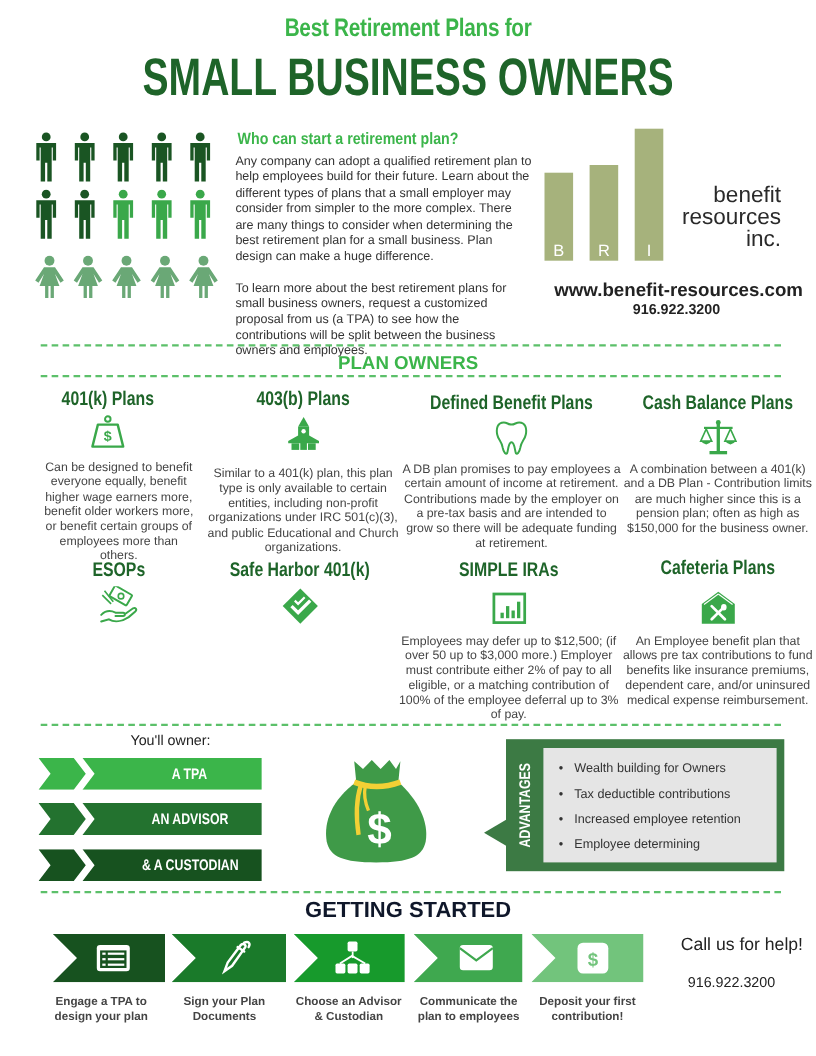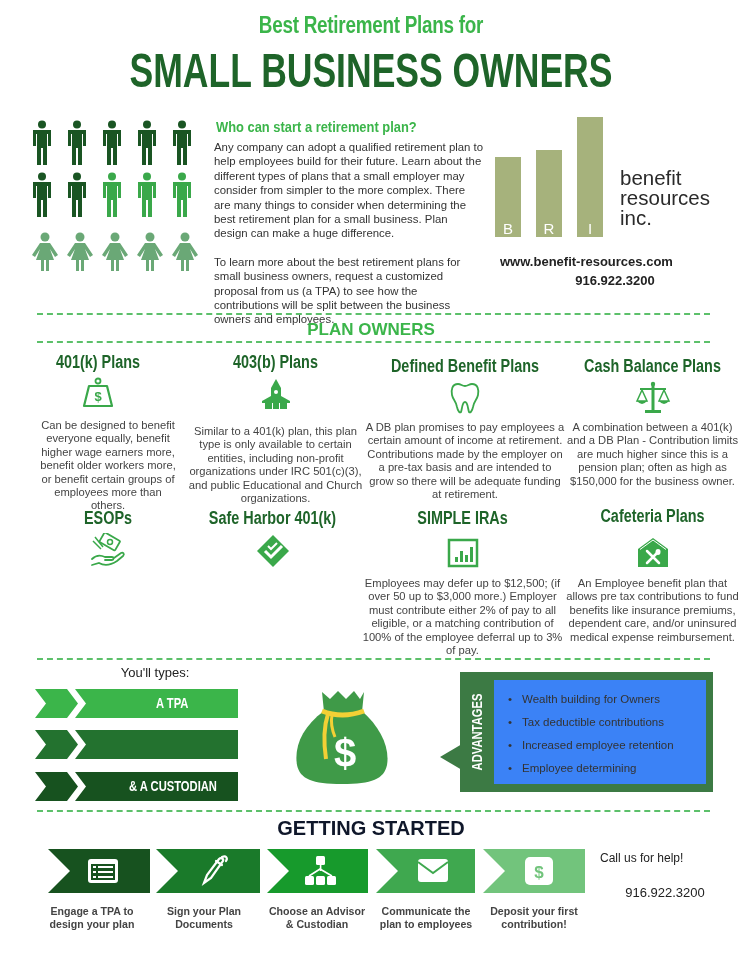--- a/index.html
+++ b/index.html
@@ -8,43 +8,43 @@
   .title-sub { left: 0; width: 742px; top: 12px; text-align: center; color: #3bb54a; font-size: 23px; font-weight: bold; transform: scaleX(0.82); letter-spacing: -0.3px; }
   .title-main { left: 0; width: 742px; top: 43px; text-align: center; color: #1e6429; font-size: 48px; font-weight: bold; transform: scaleX(0.74); letter-spacing: 0px; }
   .people { left: 30px; top: 120px; width: 170px; }
   .person { position: absolute; }
   .intro-title { left: 216px; top: 118px; color: #3bb54a; font-weight: bold; font-size: 15px; transform: scaleX(0.86); transform-origin: left; }
   .intro-text { left: 214px; top: 140px; width: 270px; font-size: 11.4px; line-height: 14.4px; color: #333; }
   .intro-text p + p { margin-top: 14px; }
   .logo-bars { left: 495px; top: 117px; }
   .bar { position: absolute; background: #a6b27c; color: #fff; font-size: 15px; text-align: center; }
   .bar span { position: absolute; bottom: 0; left: 0; width: 100%; font-family: "Liberation Sans", sans-serif; }
-  .logo-text { left: 620px; top: 168px; font-size: 20.5px; line-height: 20px; color: #2a2a2a; }
-  .web { left: 500px; top: 254px; width: 230px; text-align: left; font-weight: bold; font-size: 13px; color: #222; }
+  .logo-text { left: 620px; top: 168px; font-size: 20.5px; line-height: 20px; color: #2a2a2a; text-align: right; }
+  .web { left: 500px; top: 254px; width: 230px; text-align: right; font-weight: bold; font-size: 17px; color: #222; }
   .phone1 { left: 500px; top: 273px; width: 230px; text-align: center; font-weight: bold; font-size: 13px; color: #222; }
   .dash { position: absolute; height: 0; border-top: 2px dashed #5cc06a; }
   .section-title { left: 0; width: 742px; text-align: center; font-weight: bold; }
   .plan { position: absolute; text-align: center; }
   .plan-name { color: #1e6429; font-weight: bold; font-size: 18px; transform: scaleX(0.8); white-space: nowrap; }
   .plan-icon { margin: 4px auto 0 auto; display: block; }
   .plan-desc { font-size: 11.2px; line-height: 13.4px; color: #444; margin-top: 6px; }
   .need-title { left: 95px; top: 665px; width: 120px; text-align: center; font-size: 13px; color: #222; }
   .chev-row { position: absolute; left: 35px; width: 203px; height: 29px; }
   .chev-label { position: absolute; left: 72px; right: 0; top: 0; height: 29px; line-height: 29px; text-align: center; color: #fff; font-weight: bold; font-size: 14px; }
   .chev-label span { display: inline-block; transform: scaleX(0.8); }
   .adv-box { left: 460px; top: 672px; width: 253px; height: 120px; background: #3c7a44; }
-  .adv-inner { position: absolute; left: 34px; top: 8px; right: 7px; bottom: 8px; background: #3b82f6; }
+  .adv-inner { position: absolute; left: 34px; top: 8px; right: 7px; bottom: 8px; background: #e5e5e5; }
   .adv-label { position: absolute; left: 3px; top: 0; width: 28px; height: 120px; color: #fff; font-weight: bold; font-size: 14px; display: flex; align-items: center; justify-content: center; }
   .adv-label span { transform: rotate(-90deg) scaleX(0.8); white-space: nowrap; display: inline-block; }
   .adv-list { list-style: none; position: absolute; left: 14px; top: 10px; }
   .adv-list li { font-size: 11.5px; color: #333; height: 23px; line-height: 18px; }
   .adv-list li::before { content: "\2022"; margin-right: 10px; color: #333; }
   .step { position: absolute; top: 849px; height: 44px; }
   .step-label { position: absolute; top: 905px; width: 110px; text-align: center; font-weight: bold; font-size: 10.6px; line-height: 13.4px; color: #444; }
-  .help { left: 600px; top: 851px; width: 130px; text-align: left; font-size: 12px; color: #222; }
+  .help { left: 600px; top: 851px; width: 130px; text-align: right; font-size: 16px; color: #222; }
   .help-phone { left: 600px; top: 885px; width: 130px; text-align: center; font-size: 13px; color: #222; }
 </style>
 </head>
 <body>
 
 <div class="abs title-sub">Best Retirement Plans for</div>
 <div class="abs title-main">SMALL BUSINESS OWNERS</div>
 
 <div class="abs people" id="people">
     <svg width="24" height="46" viewBox="0 0 24 46" class="person" style="left: 0px; top: 0px;">
@@ -223,34 +223,35 @@
     <path d="M16 3 L29 12.5" stroke="#fff" stroke-width="1"></path>
     <path d="M16 3 L3 12.5" stroke="#fff" stroke-width="1"></path>
     <path d="M10 14 L22 26 M22 14 L10 26" stroke="#fff" stroke-width="2.5" stroke-linecap="round"></path>
     <ellipse cx="21" cy="15" rx="2.5" ry="3" fill="#fff"></ellipse>
   </svg>
   <div class="plan-desc" style="margin-top:8px;">An Employee benefit plan that allows pre tax contributions to fund benefits like insurance premiums, dependent care, and/or uninsured medical expense reimbursement.</div>
 </div>
 
 <div class="dash" style="left:37px;top:658px;width:673px;"></div>
 
-<div class="abs need-title">You'll types:</div>
+<div class="abs need-title">You'll owner:</div>
 
 <div class="chev-row" style="top:689px;">
   <svg width="203" height="29" class="abs" style="left:0;top:0;">
     <polygon points="0,0 32,0 43,14.5 32,29 0,29 11,14.5" fill="#3bb54a"></polygon>
     <polygon points="40,0 203,0 203,29 40,29 51,14.5" fill="#3bb54a"></polygon>
   </svg>
   <div class="chev-label"><span>A TPA</span></div>
 </div>
 <div class="chev-row" style="top:730px;">
   <svg width="203" height="29" class="abs" style="left:0;top:0;">
     <polygon points="0,0 32,0 43,14.5 32,29 0,29 11,14.5" fill="#23722f"></polygon>
     <polygon points="40,0 203,0 203,29 40,29 51,14.5" fill="#23722f"></polygon>
   </svg>
+  <div class="chev-label"><span>AN ADVISOR</span></div>
 </div>
 <div class="chev-row" style="top:772px;">
   <svg width="203" height="29" class="abs" style="left:0;top:0;">
     <polygon points="0,0 32,0 43,14.5 32,29 0,29 11,14.5" fill="#17521f"></polygon>
     <polygon points="40,0 203,0 203,29 40,29 51,14.5" fill="#17521f"></polygon>
   </svg>
   <div class="chev-label"><span>&amp; A CUSTODIAN</span></div>
 </div>
 
 <svg class="abs" style="left:292px;top:687px;" width="100" height="100" viewBox="0 0 100 100">

